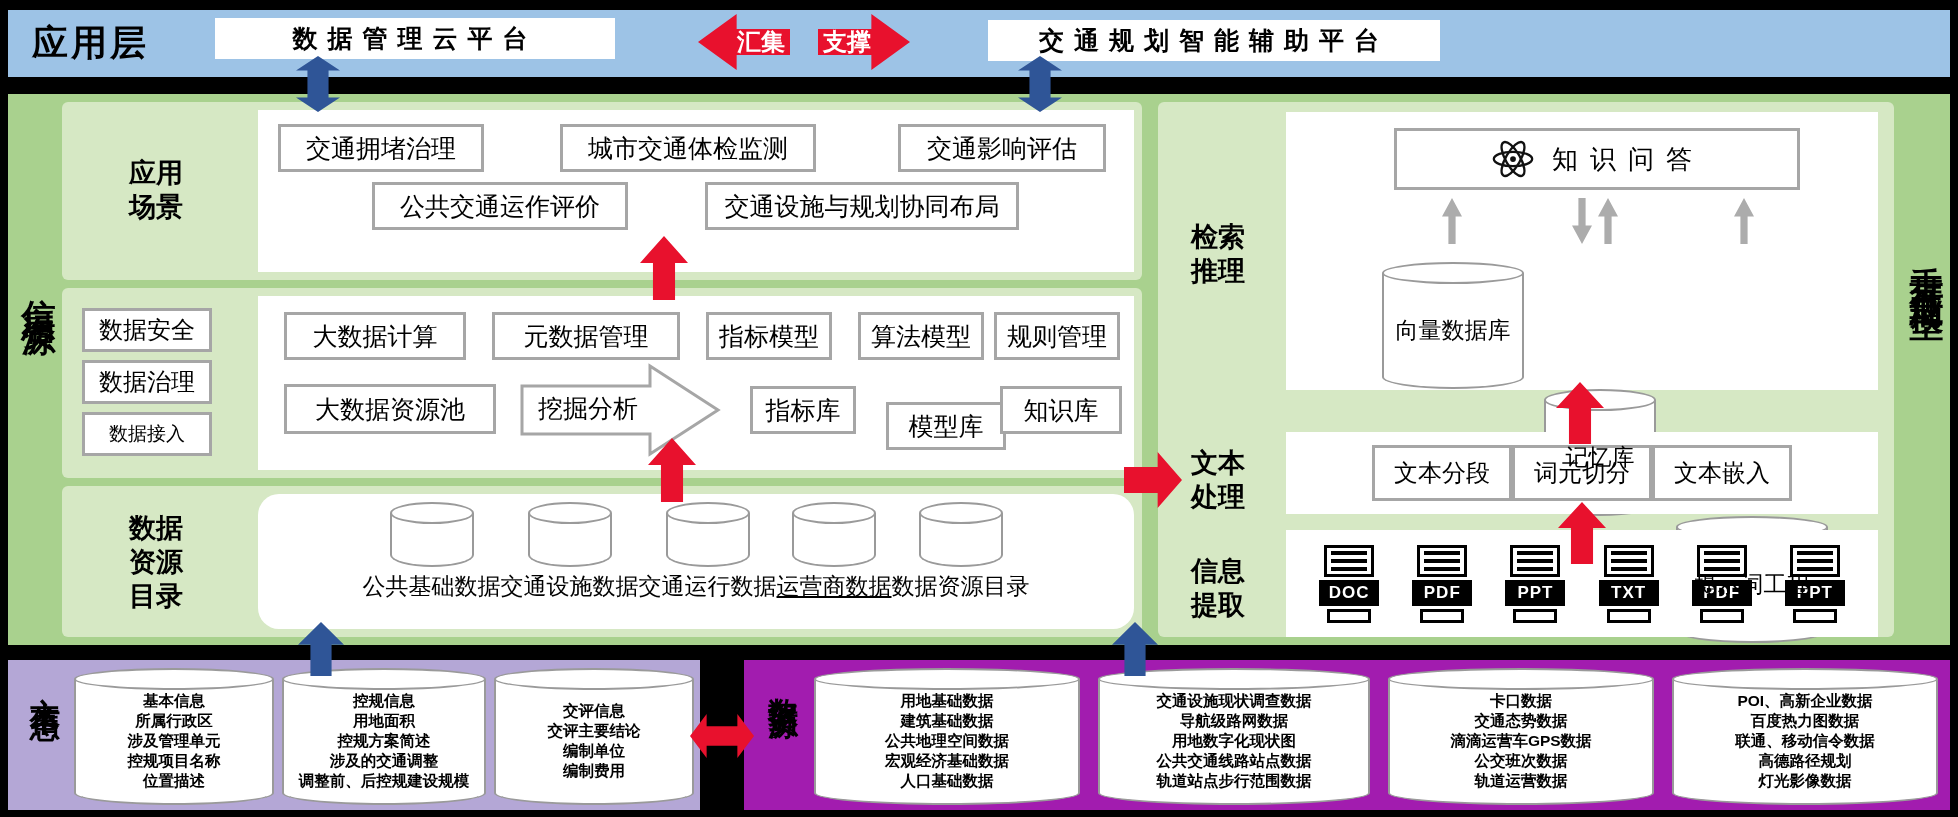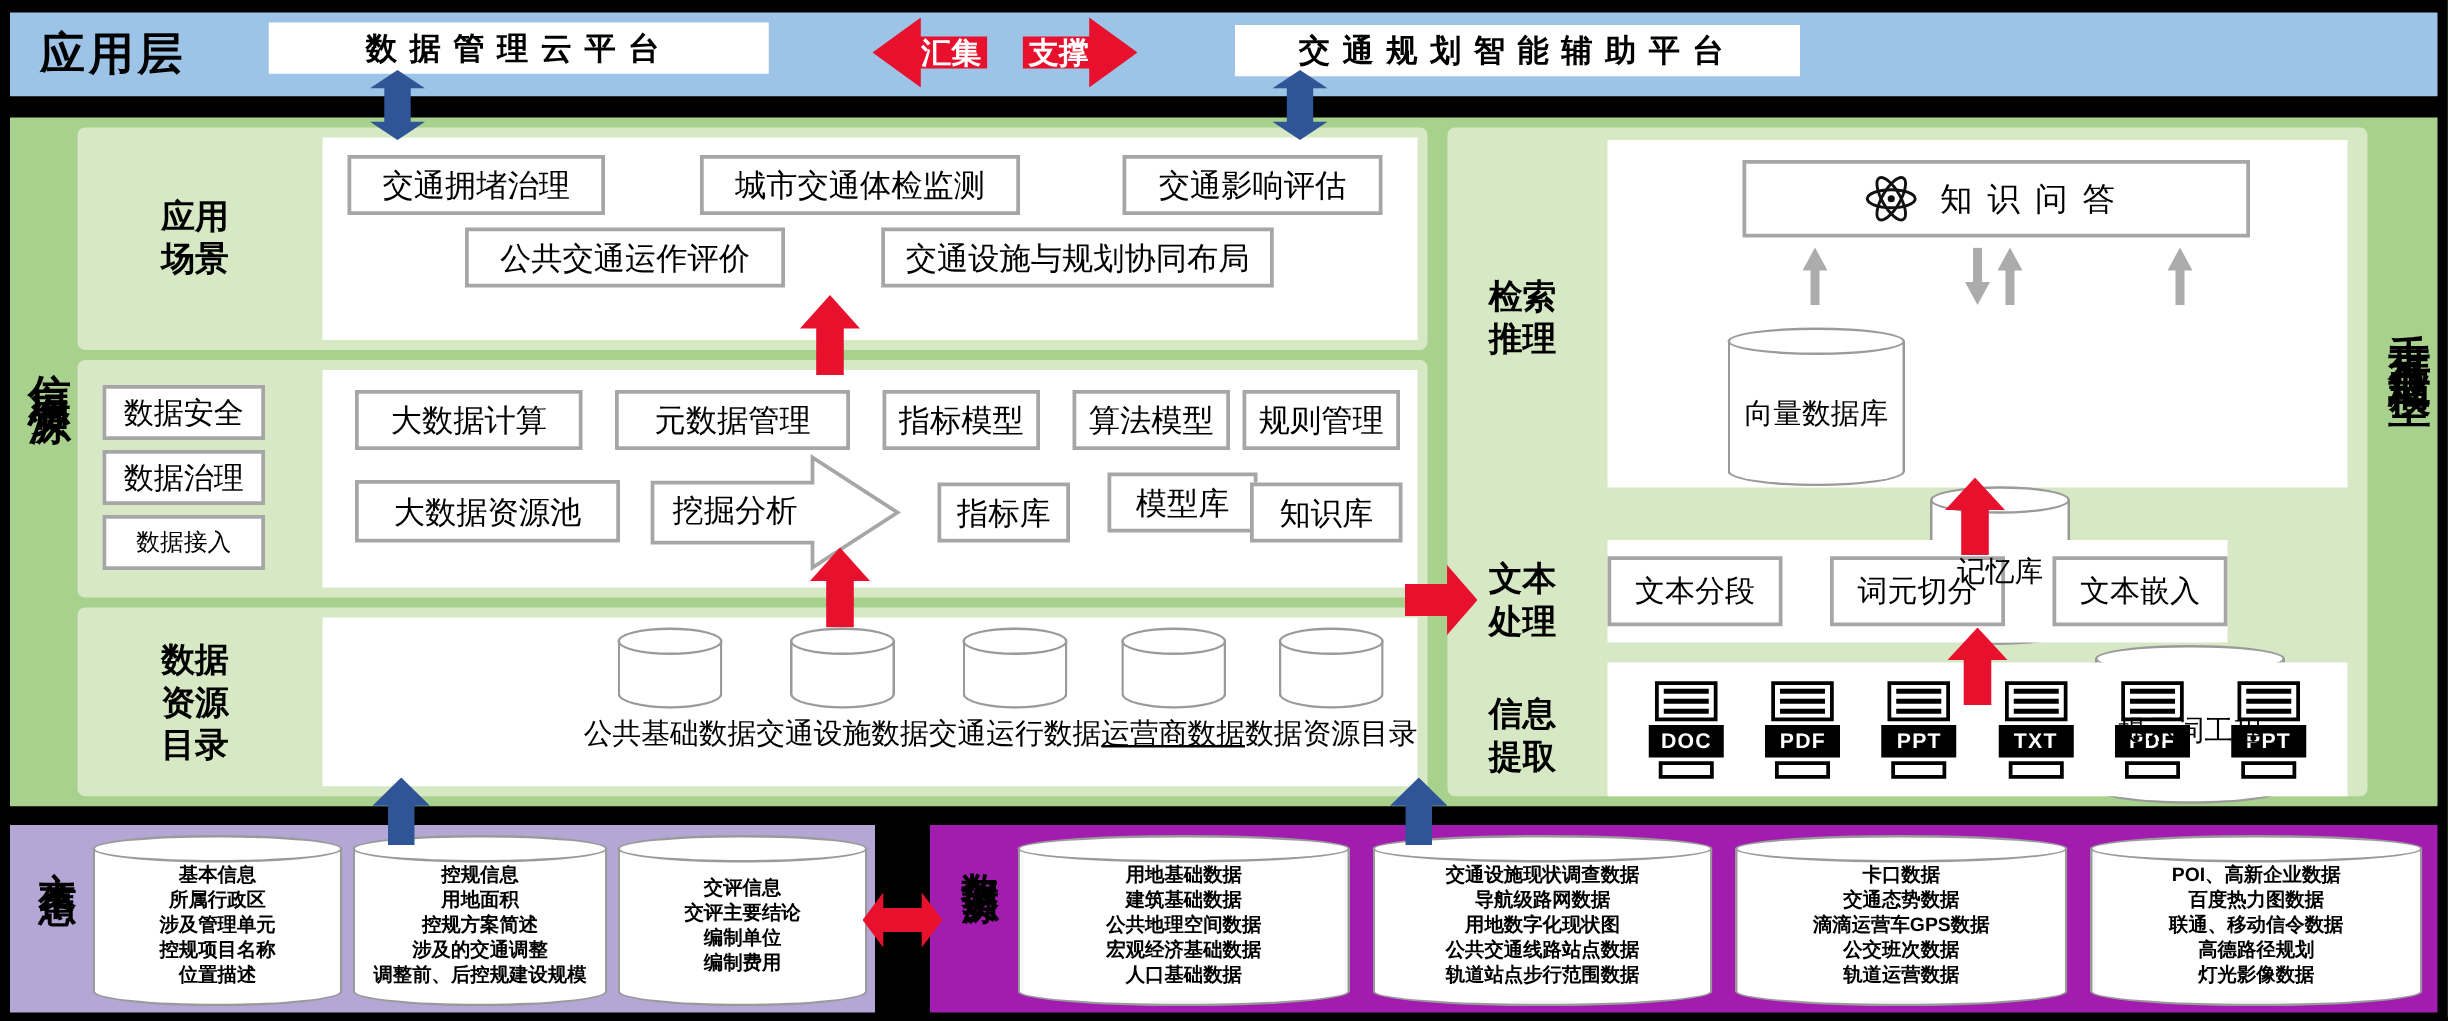--- a/index.html
+++ b/index.html
@@ -99,28 +99,28 @@
         <div class="abs wbox" style="left:736px;top:16px;width:126px;height:48px;">规则管理</div>
         <div class="abs wbox" style="left:26px;top:88px;width:212px;height:50px;">大数据资源池</div>
 
         <div class="abs" style="left:262px;top:66px;width:202px;height:96px;">
           <svg width="202" height="96">
             <polygon points="2,24 130,24 130,4 198,48 130,92 130,72 2,72" fill="#ffffff" stroke="#A6A6A6" stroke-width="3"></polygon>
           </svg>
           <div class="abs" style="left:6px;top:30px;width:124px;text-align:center;font-size:25px;">挖掘分析</div>
         </div>
         <div class="abs wbox" style="left:492px;top:90px;width:106px;height:48px;">指标库</div>
-        <div class="abs wbox" style="left:628px;top:82px;width:120px;height:48px;">模型库</div>
+        <div class="abs wbox" style="left:628px;top:106px;width:120px;height:48px;">模型库</div>
         <div class="abs wbox" style="left:742px;top:90px;width:122px;height:48px;">知识库</div>
       </div>
     </div>
 
     <div class="abs lgbox" style="left:54px;top:392px;width:1080px;height:151px;">
       <div class="abs seclabel" style="left:58px;top:25px;">数据资源目录</div>
-      <div class="abs panel" style="left:196px;top:8px;width:876px;height:135px;display:flex;justify-content:flex-end;align-items:flex-start;padding-top:8px;">
+      <div class="abs panel" style="left:196px;top:8px;width:876px;height:135px;display:flex;justify-content:center;align-items:flex-start;padding-top:8px;border-radius:21px;">
         <div style="display:flex;flex-direction:column;align-items:center;">
           <div class="cyl" style="width:80px;height:52px;"></div>
           <div class="small-label">公共基础数据</div>
         </div>
         <div style="display:flex;flex-direction:column;align-items:center;">
           <div class="cyl" style="width:80px;height:52px;"></div>
           <div class="small-label">交通设施数据</div>
         </div>
         <div style="display:flex;flex-direction:column;align-items:center;">
           <div class="cyl" style="width:80px;height:52px;"></div>
@@ -161,21 +161,21 @@
         </div>
         <div class="abs cyl storecyl" style="left:258px;top:150px;width:112px;height:116px;">
           <div class="cyl-in">记忆库</div>
         </div>
         <div class="abs cyl storecyl" style="left:390px;top:150px;width:152px;height:116px;">
           <div class="cyl-in">提示词工程</div>
         </div>
       </div>
 
       <div class="abs seclabel" style="left:24px;top:344px;">文本处理</div>
-      <div class="abs panel" style="left:128px;top:330px;width:496px;height:82px;display:flex;align-items:center;justify-content:space-between;">
+      <div class="abs panel" style="left:128px;top:330px;width:592px;height:82px;display:flex;align-items:center;justify-content:center;">
         <div class="wbox" style="width:134px;height:50px;font-size:24px;">文本分段</div>
         <div class="wbox" style="width:134px;height:50px;font-size:24px;">词元切分</div>
         <div class="wbox" style="width:134px;height:50px;font-size:24px;">文本嵌入</div>
       </div>
 
       <div class="abs seclabel" style="left:24px;top:452px;">信息提取</div>
       <div class="abs panel" style="left:128px;top:428px;width:592px;height:107px;display:flex;align-items:center;justify-content:space-evenly;">
         <div class="doc">
           <div class="doc-lines">
               <i></i>

